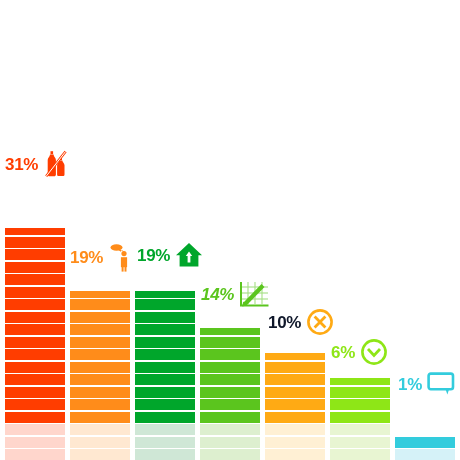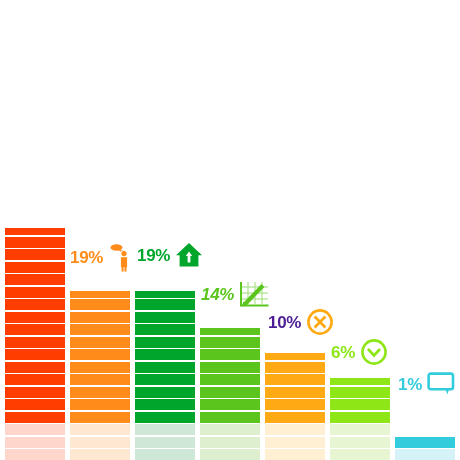--- a/index.html
+++ b/index.html
@@ -78,20 +78,35 @@
         <div class="seg" style="background: rgb(255, 61, 0);"></div>
         <div class="seg" style="background: rgb(255, 61, 0);"></div>
         <div class="seg" style="background: rgb(255, 61, 0);"></div>
         <div class="seg" style="background: rgb(255, 61, 0);"></div>
         <div class="seg" style="background: rgb(255, 61, 0);"></div>
         <div class="seg" style="background: rgb(255, 61, 0);"></div>
         <div class="seg" style="background: rgb(255, 61, 0);"></div>
         <div class="seg cap" style="background: rgb(255, 61, 0);"></div>
       </div>
     </div>
+    <div class="label-group" style="left: 5px; top: 150px;">
+      <span class="pct" style="color: rgb(255, 61, 0);">31%</span>
+      <span class="icon-wrap">
+        <svg xmlns="http://www.w3.org/2000/svg" width="26" height="28" viewBox="0 0 26 28">
+          <g fill="#FF3D00">
+            <path d="M7.5 1.2h2.6v3.0h-2.6z"></path>
+            <path d="M7.0 4.4c0 2.2-2.3 3.2-2.3 5.6v14.4c0 1.1 0.7 1.8 1.8 1.8h4.6c1.1 0 1.8-0.7 1.8-1.8V10.0c0-2.4-2.3-3.4-2.3-5.6z"></path>
+            <path d="M16.6 7.6h2.4v2.6h-2.4z"></path>
+            <path d="M16.2 10.4c0 1.9-2.1 2.8-2.1 4.9v9.2c0 1.0 0.6 1.6 1.6 1.6h4.2c1.0 0 1.6-0.6 1.6-1.6v-9.2c0-2.1-2.1-3.0-2.1-4.9z"></path>
+          </g>
+          <path d="M22.6 1.5 L3.2 26.3" stroke="#FF3D00" stroke-width="2.6" fill="none"></path>
+          <path d="M22.6 1.5 L3.2 26.3" stroke="#ffffff" stroke-width="1.0" fill="none"></path>
+        </svg>
+      </span>
+    </div>
     <div class="bar-column" style="left: 70px; width: 60px; height: 460px;">
       <div class="bar-stack">
         <div class="seg" style="background: rgb(255, 232, 209);"></div>
         <div class="seg" style="background: rgb(255, 232, 209);"></div>
         <div class="seg" style="background: rgb(255, 232, 209);"></div>
         <div class="seg" style="background: rgb(255, 140, 26);"></div>
         <div class="seg" style="background: rgb(255, 140, 26);"></div>
         <div class="seg" style="background: rgb(255, 140, 26);"></div>
         <div class="seg" style="background: rgb(255, 140, 26);"></div>
         <div class="seg" style="background: rgb(255, 140, 26);"></div>
@@ -188,21 +203,21 @@
         <div class="seg" style="background: rgb(255, 240, 212);"></div>
         <div class="seg" style="background: rgb(255, 170, 20);"></div>
         <div class="seg" style="background: rgb(255, 170, 20);"></div>
         <div class="seg" style="background: rgb(255, 170, 20);"></div>
         <div class="seg" style="background: rgb(255, 170, 20);"></div>
         <div class="seg" style="background: rgb(255, 170, 20);"></div>
         <div class="seg cap" style="background: rgb(255, 170, 20);"></div>
       </div>
     </div>
     <div class="label-group" style="left: 268px; top: 308px;">
-      <span class="pct" style="color: #4c1d95;">10%</span>
+      <span class="pct" style="color: #0f172a;">10%</span>
       <span class="icon-wrap">
         <svg xmlns="http://www.w3.org/2000/svg" width="28" height="28" viewBox="0 0 28 28">
           <circle cx="14" cy="14" r="11.6" stroke="#FFAA14" stroke-width="2.6" fill="none"></circle>
           <path d="M8.6 8.6 L19.4 19.4 M19.4 8.6 L8.6 19.4" stroke="#FFAA14" stroke-width="2.8" fill="none" stroke-linecap="butt"></path>
         </svg>
       </span>
     </div>
     <div class="bar-column" style="left: 330px; width: 60px; height: 460px;">
       <div class="bar-stack">
         <div class="seg" style="background: rgb(232, 245, 210);"></div>

